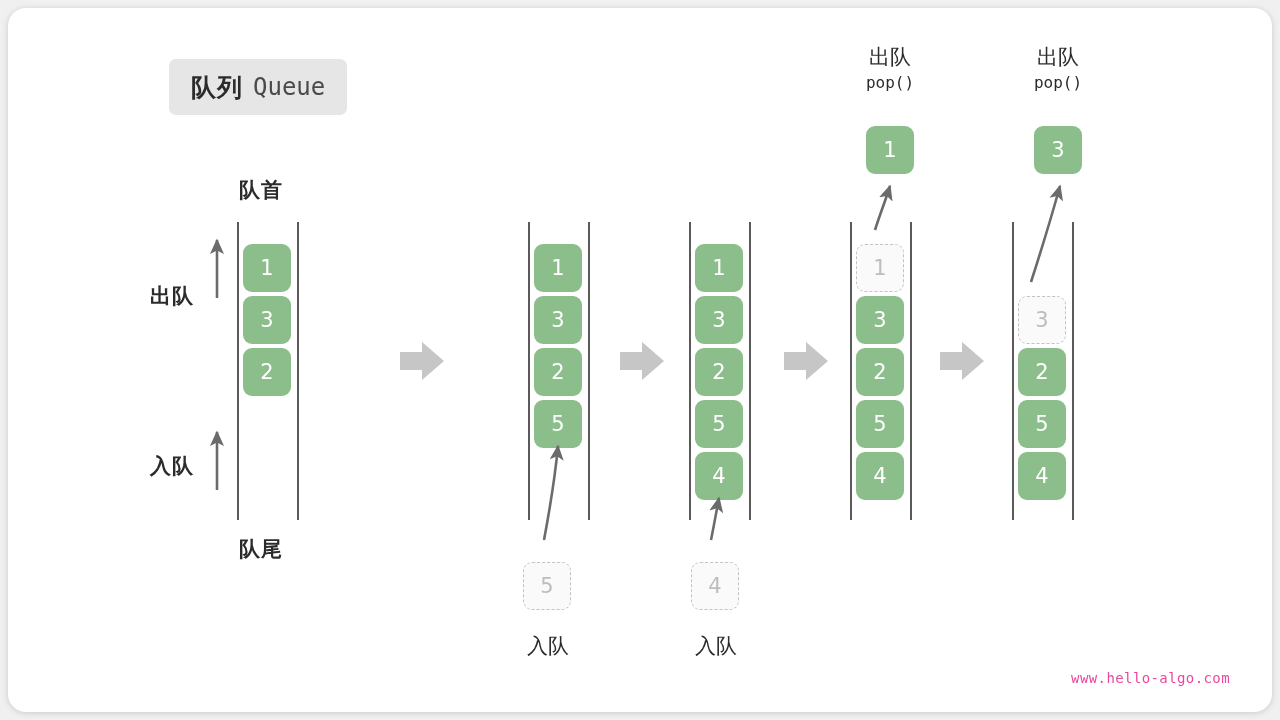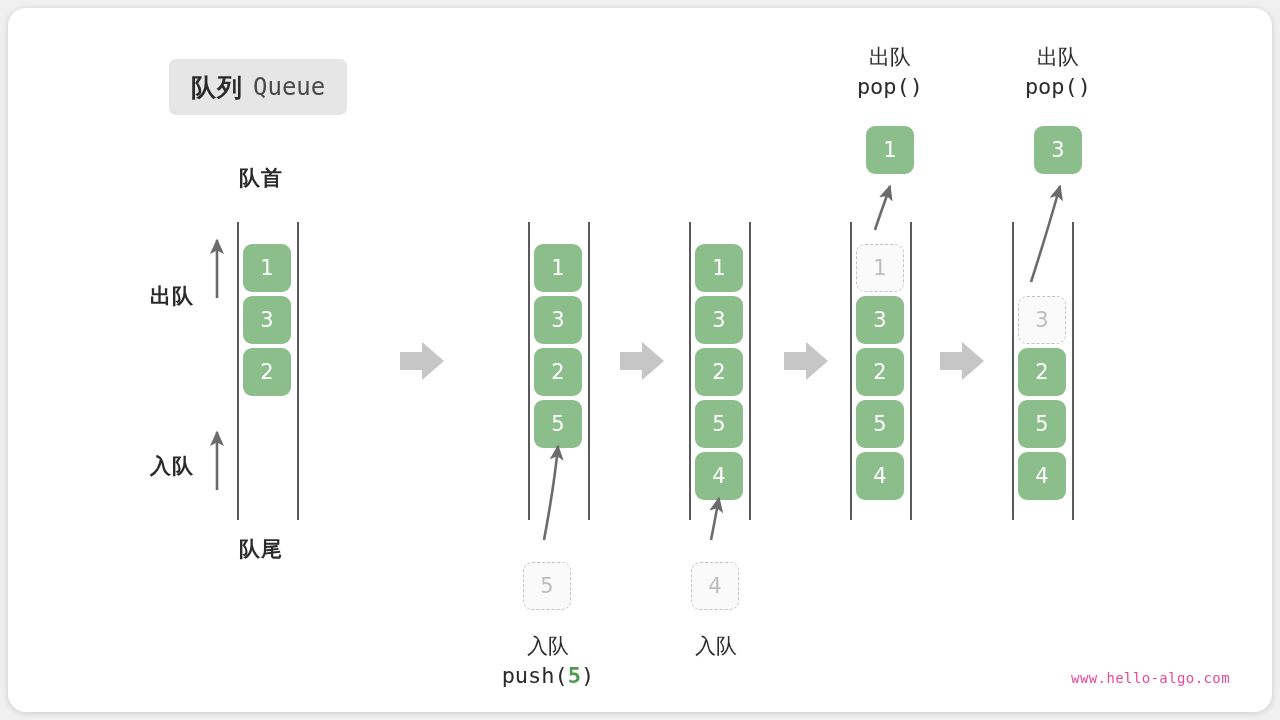--- a/index.html
+++ b/index.html
@@ -97,21 +97,21 @@
     white-space: nowrap;
     line-height: 1.38;
   }
   .caption .cn {
     display: block;
     font-size: 21px;
     color: #2b2b2b;
   }
   .caption .code {
     display: block;
-    font-size: 22px;
+    font-size: 16px;
     color: #2b2b2b;
     font-family: "DejaVu Sans Mono", "Liberation Mono", monospace;
   }
   .caption .code em {
     font-style: normal;
     font-weight: bold;
     color: #4e9a51;
   }
 
   
@@ -135,21 +135,21 @@
 <body>
 
 <div id="stage">
   <div id="canvas">
 
     <div class="abs" id="title-badge">
       <span class="cn">队列</span>
       <span class="en">Queue</span>
     </div>
 
-    <div class="abs label-cn" style="left:231px; top:144px;">队首</div>
+    <div class="abs label-cn" style="left:231px; top:156px;">队首</div>
     <div class="abs label-cn" style="left:231px; top:515px;">队尾</div>
 
     <div class="abs label-cn" style="left:142px; top:262px;">出队</div>
     <div class="abs label-cn" style="left:142px; top:432px;">入队</div>
 
     <div class="abs rail" style="left:229px; top:202px; height:298px;"></div>
     <div class="abs rail" style="left:289px; top:202px; height:298px;"></div>
 
     <div class="abs cell filled" style="left:235px; top:224px;">1</div>
     <div class="abs cell filled" style="left:235px; top:276px;">3</div>
@@ -160,21 +160,20 @@
 
     <div class="abs cell filled" style="left:526px; top:224px;">1</div>
     <div class="abs cell filled" style="left:526px; top:276px;">3</div>
     <div class="abs cell filled" style="left:526px; top:328px;">2</div>
     <div class="abs cell filled" style="left:526px; top:380px;">5</div>
 
     <div class="abs cell ghost" style="left:515px; top:542px;">5</div>
 
     <div class="abs caption" style="left:446px; top:612px; width:188px;">
       <span class="cn">入队</span>
-      <span class="code"><span>push(</span><em>5</em><span>)</span></span>
     </div>
 
     <div class="abs rail" style="left:681px; top:202px; height:298px;"></div>
     <div class="abs rail" style="left:741px; top:202px; height:298px;"></div>
 
     <div class="abs cell filled" style="left:687px; top:224px;">1</div>
     <div class="abs cell filled" style="left:687px; top:276px;">3</div>
     <div class="abs cell filled" style="left:687px; top:328px;">2</div>
     <div class="abs cell filled" style="left:687px; top:380px;">5</div>
     <div class="abs cell filled" style="left:687px; top:432px;">4</div>

